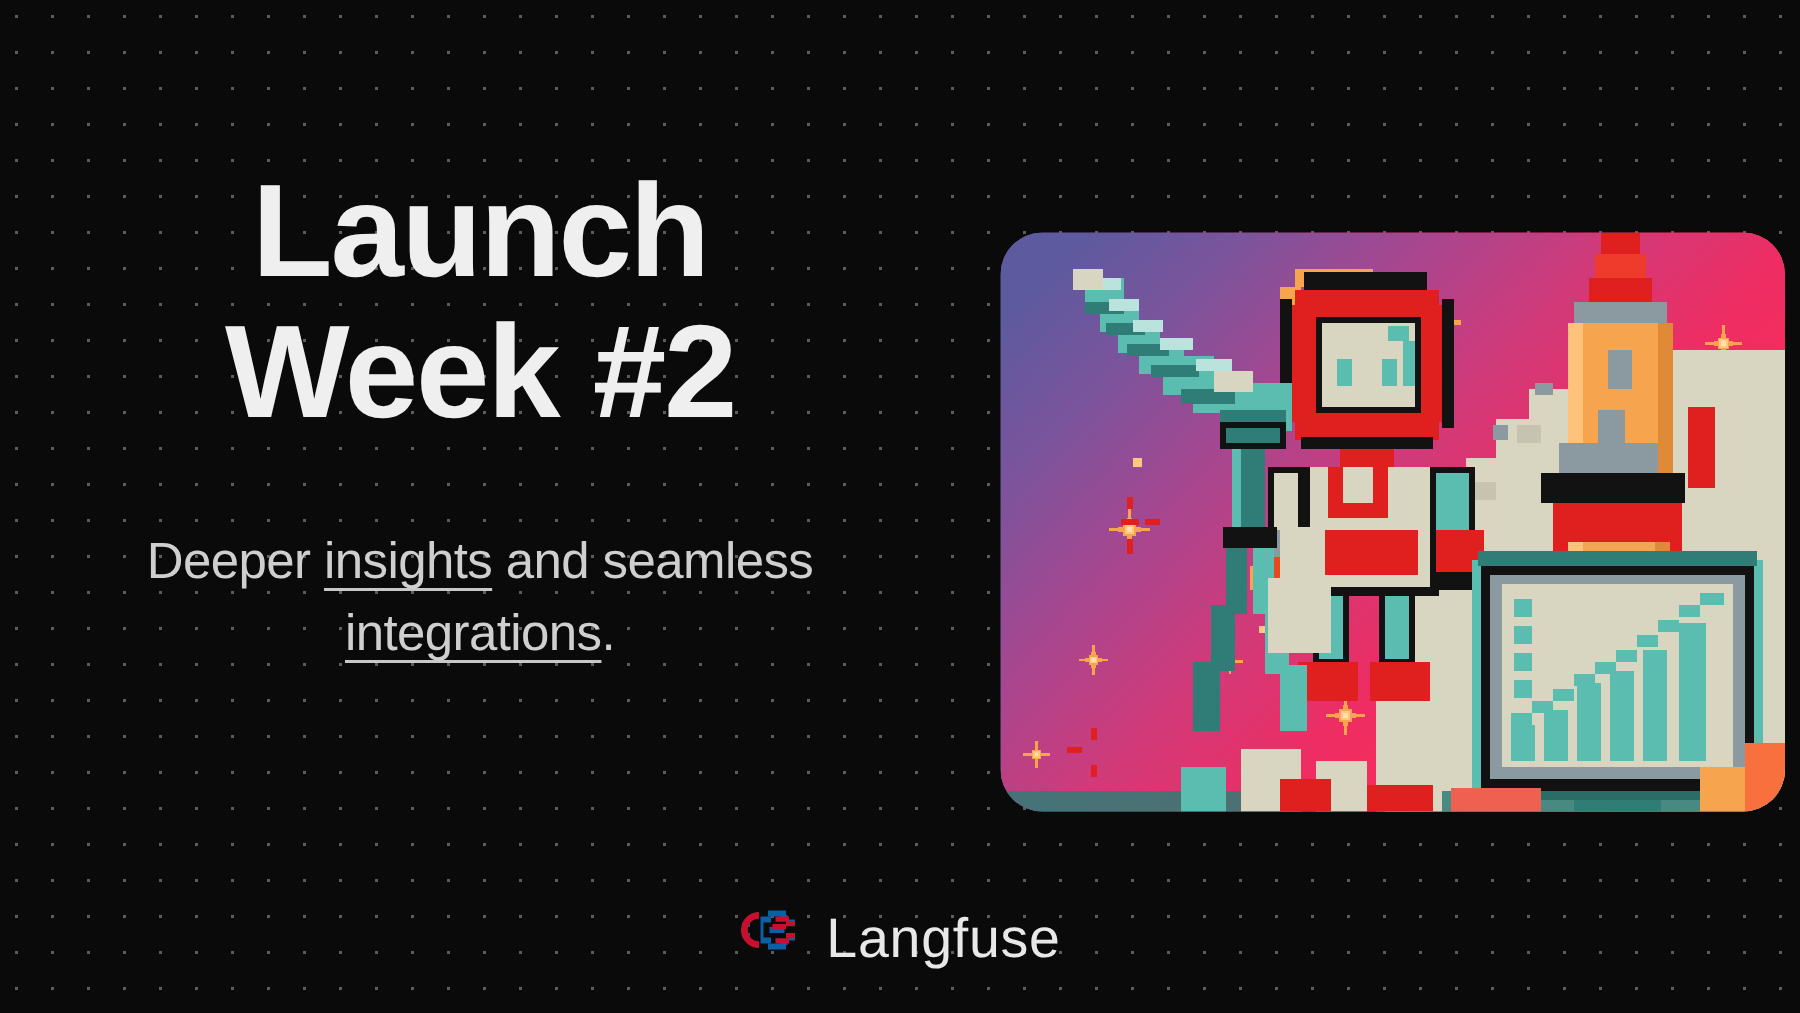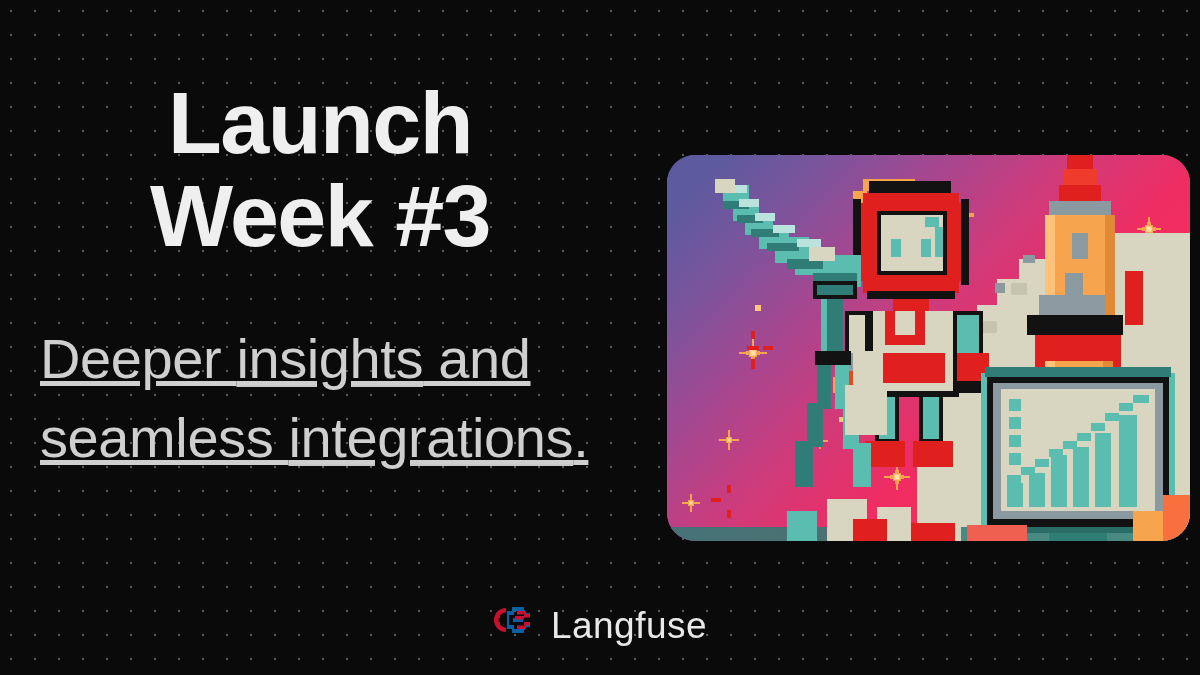--- a/index.html
+++ b/index.html
@@ -42,27 +42,26 @@
     font-weight:bold;
     line-height:1.06;
     letter-spacing:-1.5px;
     text-align:center;
     white-space:pre-line;
     margin-bottom:56px;
   }
 
   .subtitle {
     color:#cfcfcf;
-    font-size:56px;
+    font-size:34px;
     font-weight:300;
     line-height:1.42;
     letter-spacing:-0.4px;
-    text-align:left;
+    text-align:center;
     max-width:560px;
-    text-decoration:underline;
   }
   .subtitle .u {
     text-decoration:underline;
     text-decoration-thickness:2px;
     text-underline-offset:7px;
     text-decoration-color:#c8c8c8;
   }
 
   
   .brand {
@@ -94,21 +93,21 @@
   .art-card svg { display:block; width:100%; height:100%; }
 </style>
 </head>
 <body>
 
 <div class="stage">
 
   <div class="copy">
 
     <h1 class="headline">Launch
-Week #3</h1>
+Week #2</h1>
 
     <p class="subtitle">
       <span>Deeper </span><span class="u">insights</span><span> and seamless </span><span class="u">integrations</span><span>.</span>
     </p>
   </div>
 
   <div class="brand">
     <svg class="brand-mark" viewBox="0 0 42 30">
 
       <g fill="#0b5fa5">

